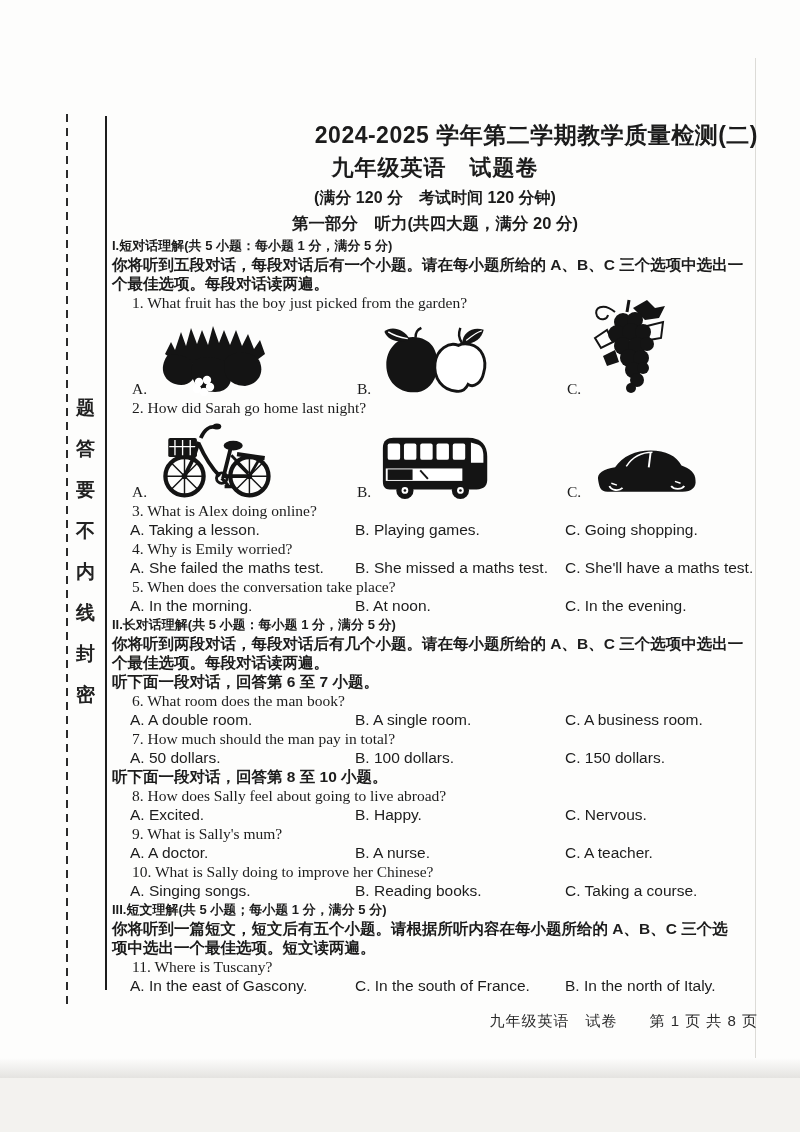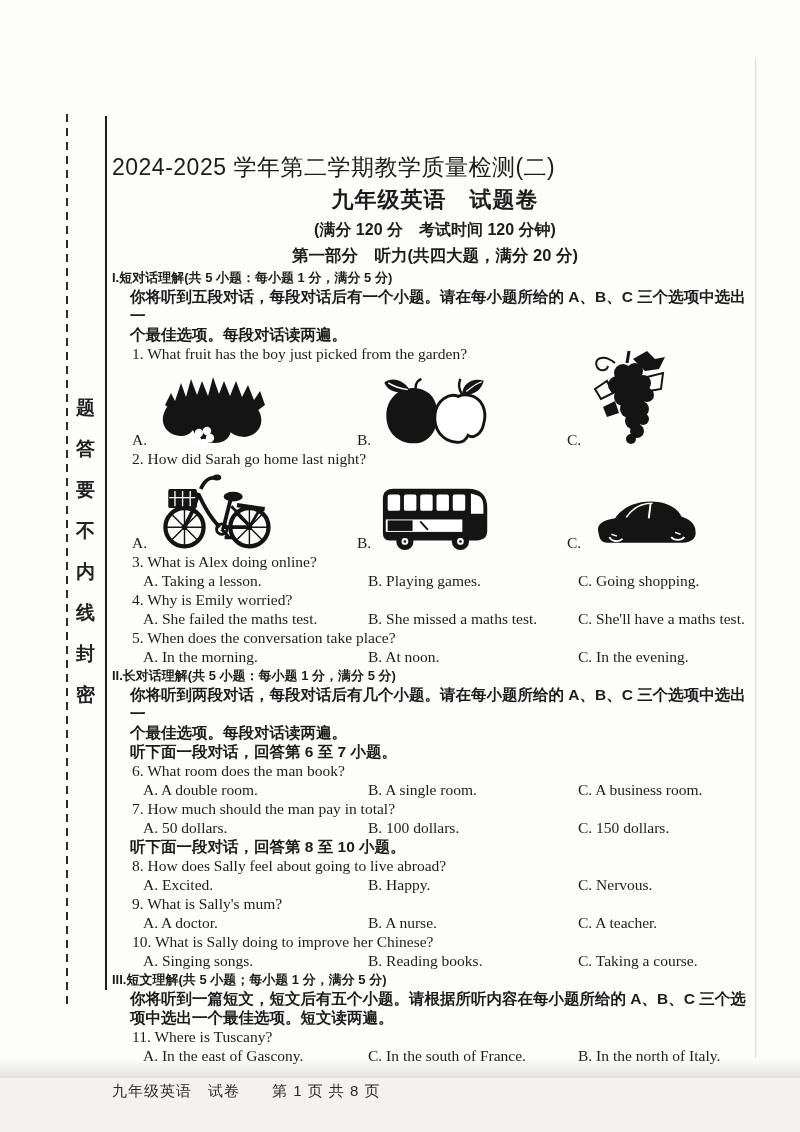--- a/index.html
+++ b/index.html
@@ -14,39 +14,39 @@
   .scan-bottom-fade{position:absolute;left:0;top:1058px;width:800px;height:20px;background:linear-gradient(to bottom,#fdfdfc,#e4e3e0);}
   .scan-bottom-area{position:absolute;left:0;top:1078px;width:800px;height:54px;background:#f3f2ef;}
   
   .dashed-line{position:absolute;left:66px;top:114px;width:2px;height:896px;
     background:repeating-linear-gradient(to bottom,#2b2b2b 0 8px,transparent 8px 14px);}
   .border-line{position:absolute;left:105px;top:116px;width:2px;height:874px;background:#1d1d1d;}
   .seal-text{position:absolute;left:76px;top:398px;display:flex;flex-direction:column;gap:22px;
     font-size:19px;font-weight:700;line-height:19px;color:#222;}
   
   .content{position:absolute;left:112px;top:0;width:646px;padding-top:118px;}
-  .t1{font-size:23px;font-weight:400;text-align:left;line-height:34px;letter-spacing:.5px;margin-top:32px;}
+  .t1{font-size:23px;font-weight:700;text-align:right;line-height:34px;letter-spacing:.5px;}
   .t2{font-size:22px;font-weight:700;text-align:center;line-height:32px;letter-spacing:1px;}
   .sc{font-size:16px;font-weight:700;text-align:center;line-height:27px;}
   .pt{font-size:16.5px;font-weight:700;text-align:center;line-height:25px;}
   .h{font-size:13px;font-weight:700;line-height:19px;}
-  .i{font-size:15.5px;font-weight:700;line-height:19px;margin-left:18px;}
+  .i{font-size:15.5px;font-weight:700;line-height:19px;}
   .q{font-family:"Liberation Serif",serif;font-size:15.5px;line-height:19px;margin-left:20px;}
-  .opts{display:grid;grid-template-columns:225px 210px 1fr;margin-left:31px;
-    font-family:Liberation Serif, serif;font-size:15.5px;line-height:19px;}
+  .opts{display:grid;grid-template-columns:225px 210px 1fr;margin-left:18px;
+    font-family:Liberation Sans, sans-serif;font-size:15.5px;line-height:19px;}
   .imgrow{display:flex;margin-left:20px;align-items:flex-end;}
   .imgrow .cellA{width:225px;}
   .imgrow .cellB{width:210px;}
   .imgrow .cellC{flex:1;}
   .imgcell{display:flex;align-items:flex-end;gap:8px;}
   .imgcell .lbl{font-family:"Liberation Serif",serif;font-size:15.5px;line-height:19px;}
   .imgcell svg{display:block;}
   .row1{height:86px;}
   .row2{height:84px;}
-  .footer{margin-top:16px;text-align:left;font-size:15px;line-height:19px;letter-spacing:1px;color:#2a2a2a;}
+  .footer{margin-top:16px;text-align:right;font-size:15px;line-height:19px;letter-spacing:1px;color:#2a2a2a;}
   .ink{fill:#141414;}
   .inkstroke{stroke:#141414;fill:none;}
 </style>
 </head>
 <body>
 
 <div class="scan-right-edge"></div>
 <div class="scan-bottom-fade"></div>
 <div class="scan-bottom-area"></div>
 

